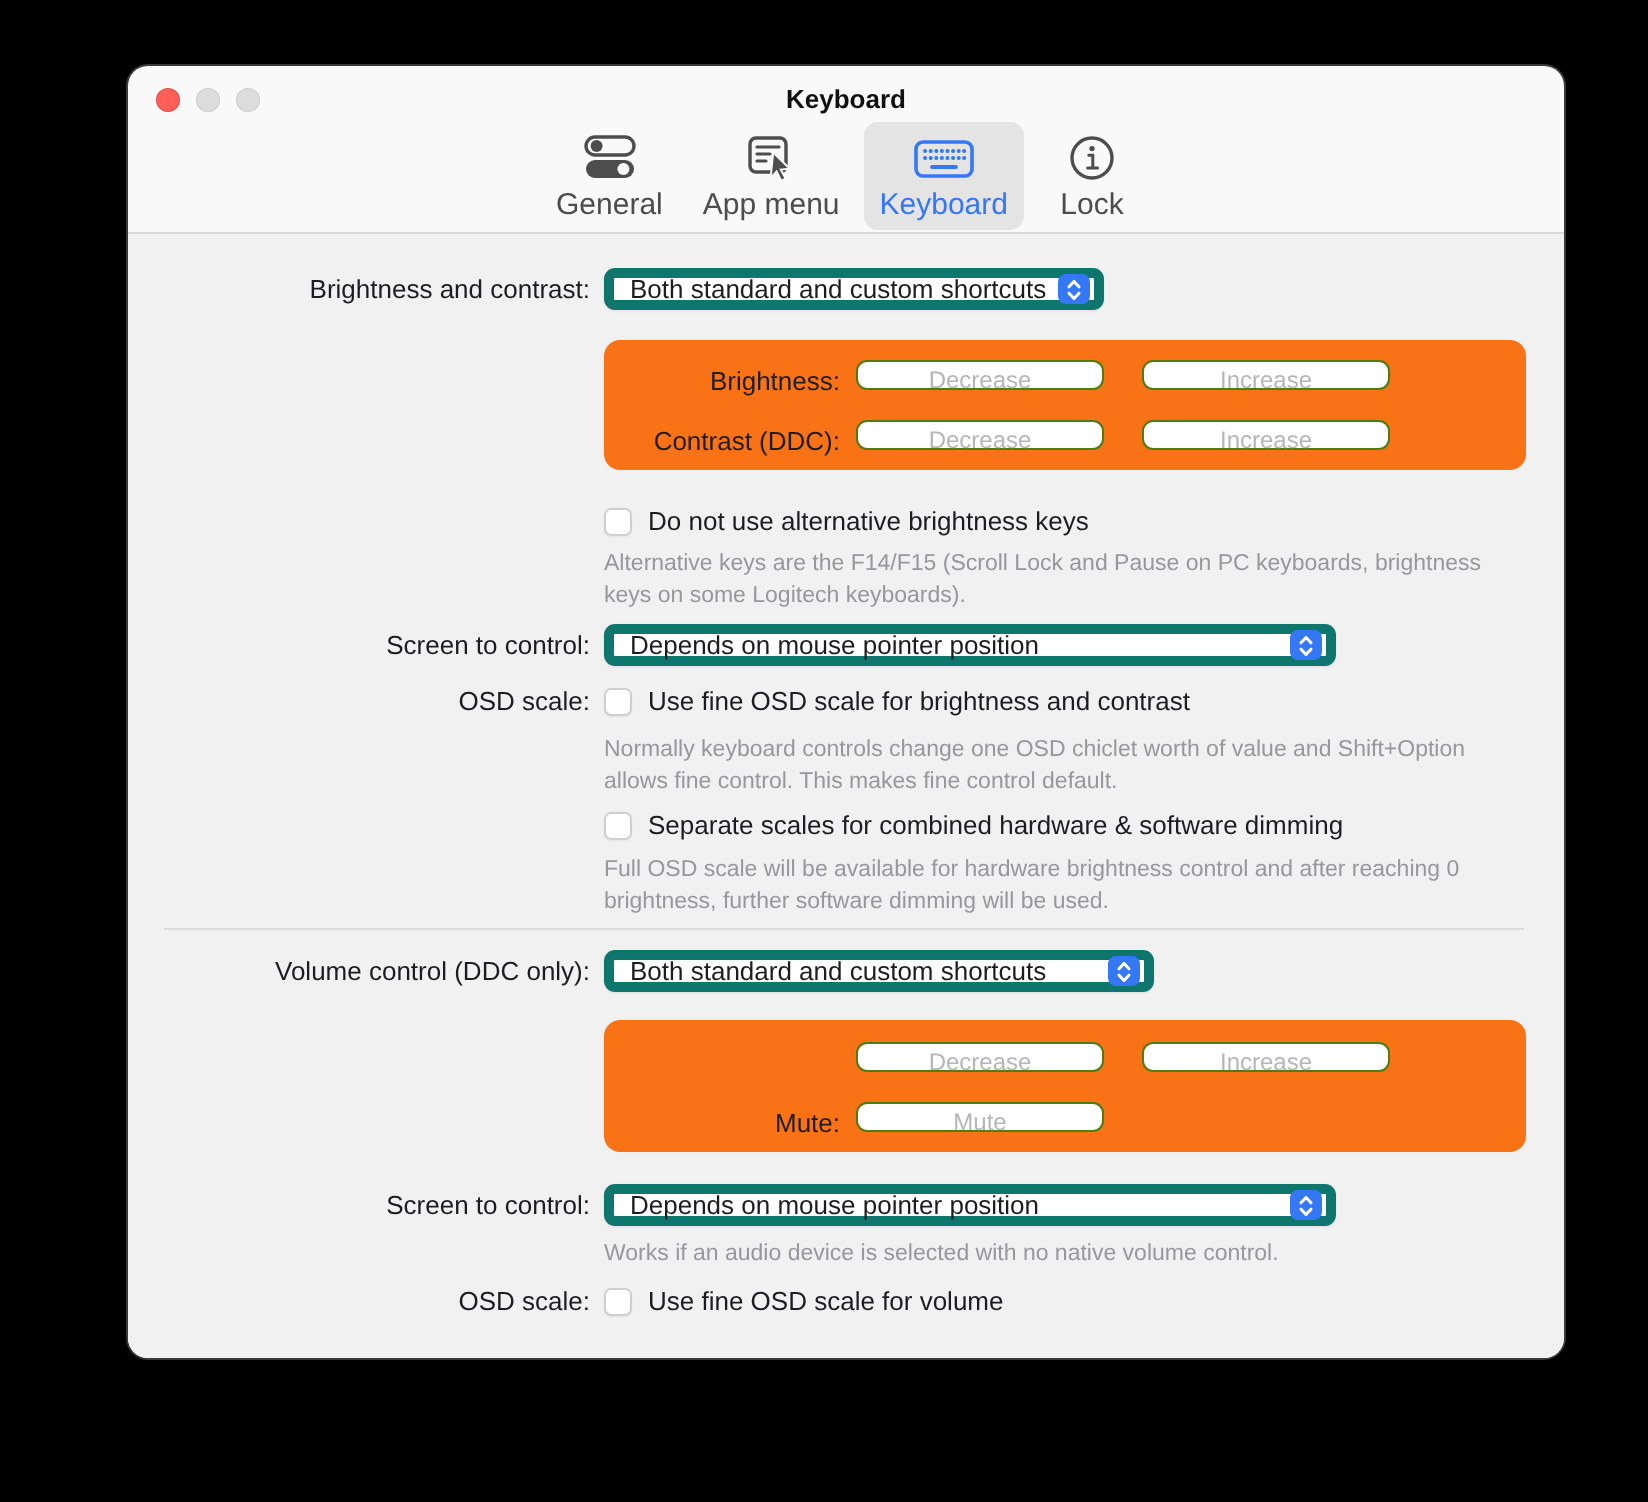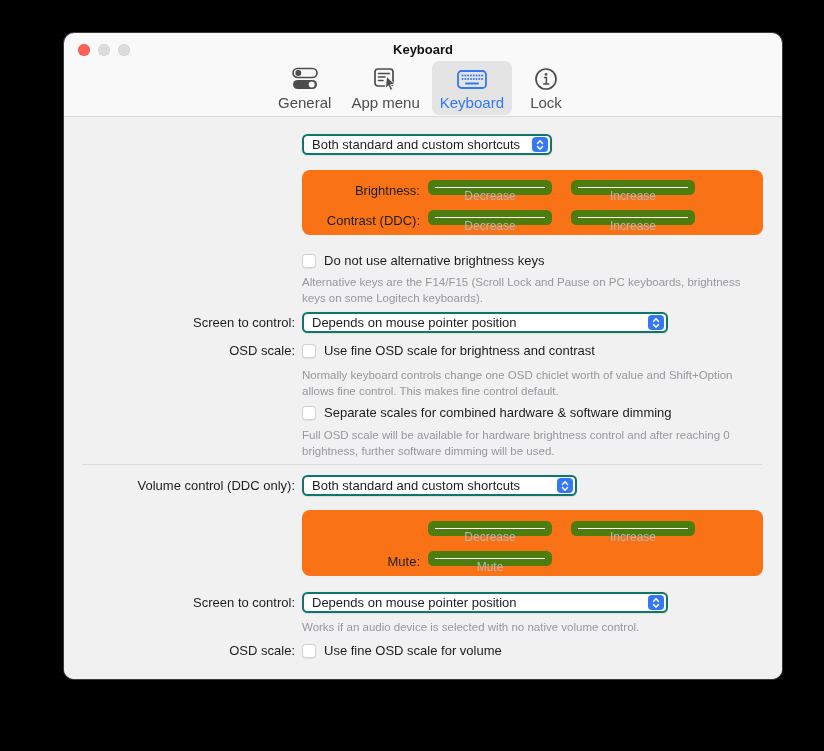--- a/index.html
+++ b/index.html
@@ -19,28 +19,28 @@
   .tab{display:flex;flex-direction:column;align-items:center;justify-content:flex-start;
     padding:5px 8px 4px;border-radius:7px;min-width:44px;}
   .tab .ticon{height:26px;display:flex;align-items:center;justify-content:center;}
   .tab .tlabel{font-size:15px;color:#4d4d4d;margin-top:2px;white-space:nowrap;}
   .tab.selected{background:#e4e4e5;}
   .tab.selected .tlabel{color:#3478f6;}
   .tbdivider{position:absolute;left:0;top:83px;width:100%;height:1px;background:#d9d9d9;}
   
   .content{position:absolute;left:0;top:84px;width:100%;bottom:0;background:#f1f1f2;border-radius:0 0 10px 10px;}
   .lbl{position:absolute;left:0;width:231px;text-align:right;font-size:13px;color:#1d1d1f;line-height:21px;}
-  .popup{position:absolute;height:21px;background:#fff;border:2px solid #0f766e;border-radius:5.5px;
+  .popup{position:absolute;height:21px;background:#fff;border:5px solid #0f766e;border-radius:5.5px;
     box-sizing:border-box;display:flex;align-items:center;box-shadow:0 .5px 1.5px rgba(0,0,0,.08);cursor:default;}
   .popup .ptext{flex:1;font-size:13px;color:#1d1d1f;padding:0 6px 0 8px;white-space:nowrap;overflow:hidden;}
   .popup .chev{width:16px;height:15px;background:#3478f6;border-radius:4px;margin-right:2px;
     display:flex;align-items:center;justify-content:center;flex-shrink:0;}
   .gbox{position:absolute;background:#f97316;border-radius:8px;}
   .glbl{position:absolute;width:118px;left:0;text-align:right;font-size:13px;color:#1d1d1f;line-height:21px;}
-  .gbtn{position:absolute;width:124px;height:15px;background:#fff;border:7px solid #4d7c0f;border-radius:5.5px;
+  .gbtn{position:absolute;width:124px;height:15px;background:#fff;border:1px solid #4d7c0f;border-radius:5.5px;
     box-sizing:border-box;font-size:12px;color:#b6b6ba;text-align:center;line-height:19px;}
   .cb{position:absolute;width:14px;height:14px;background:#fff;border:1px solid #cfcfcf;border-radius:3.5px;
     box-sizing:border-box;box-shadow:0 .5px 1px rgba(0,0,0,.06);}
   .cbl{position:absolute;font-size:13px;color:#1d1d1f;line-height:16px;white-space:nowrap;}
   .help{position:absolute;left:238px;width:442px;font-size:11.5px;color:#97979c;line-height:15.5px;}
   .divider{position:absolute;left:18px;width:680px;height:1px;background:#dcdcdd;}
 </style>
 </head>
 <body>
 
@@ -100,20 +100,21 @@
         </svg>
       </span>
       <span class="tlabel">Lock</span>
     </div>
   </div>
 
   <div class="tbdivider"></div>
 
   <div class="content"></div>
 
+  <div class="lbl" style="top:101px;">Brightness and contrast:</div>
   <div class="popup" style="left:238px;top:101px;width:250px;">
     <span class="ptext">Both standard and custom shortcuts</span>
     <span class="chev">
       <svg width="8" height="12" viewBox="0 0 8 12" fill="none">
           <path d="M1.5 4.4 4 1.7l2.5 2.7M1.5 7.6 4 10.3l2.5-2.7" stroke="#fff" stroke-width="1.5" stroke-linecap="round" stroke-linejoin="round"></path>
         </svg>
     </span>
   </div>
 
   <div class="gbox" style="left:238px;top:137px;width:461px;height:65px;">

